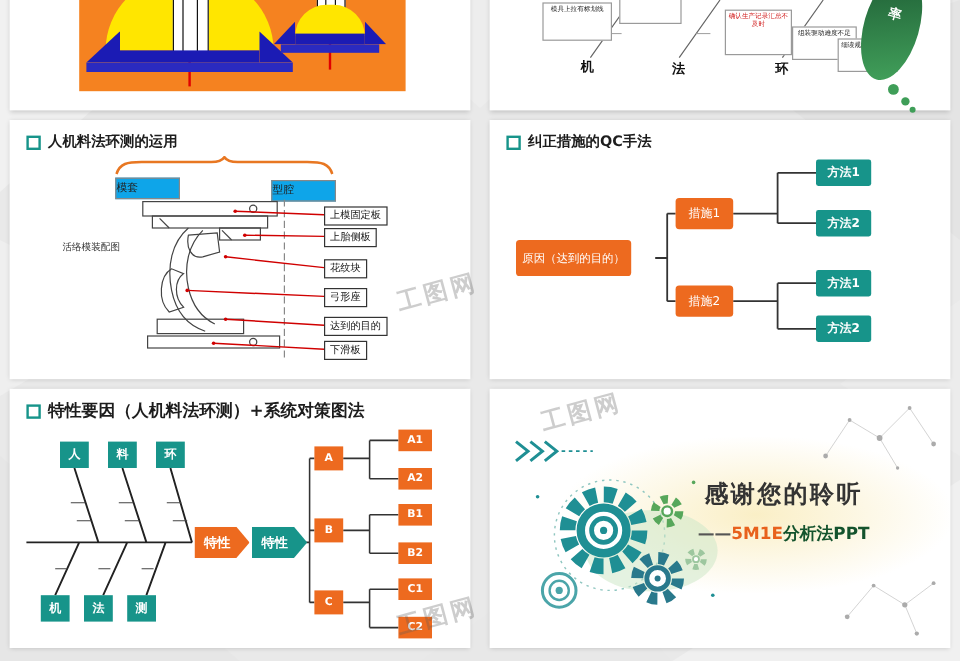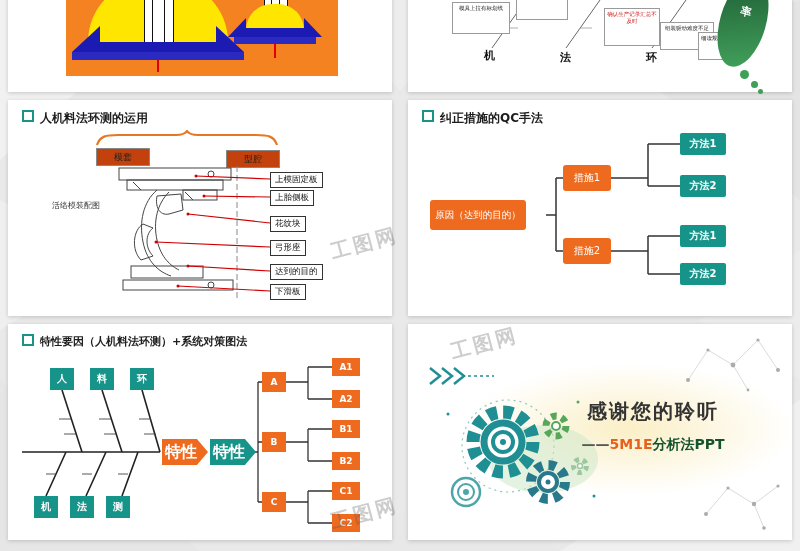--- a/index.html
+++ b/index.html
@@ -4,21 +4,21 @@
 <style>
   html,body{margin:0;padding:0;background:#dcdcdc;}
   .canvas{position:relative;width:800px;height:551px;overflow:hidden;background:#e9e9e9;
           font-family:"DejaVu Sans","Liberation Sans",sans-serif;}
   .bg{position:absolute;left:0;top:0;}
   .slide{position:absolute;width:384px;height:216px;background:#fff;box-shadow:0 1px 4px rgba(0,0,0,.18);}
   .s-tl{left:8px;top:-124px}.s-tr{left:408px;top:-124px}
   .s-ml{left:8px;top:100px}.s-mr{left:408px;top:100px}
   .s-bl{left:8px;top:324px}.s-br{left:408px;top:324px}
 
-  .hdr{position:absolute;left:14px;top:10px;display:flex;align-items:flex-start;gap:6px;z-index:3}
+  .hdr{position:absolute;left:14px;top:10px;display:flex;align-items:center;gap:6px;z-index:3}
   .hicon{width:8px;height:8px;border:2px solid #17948a;background:#fff;flex:0 0 auto}
   .htitle{font-size:12px;font-weight:bold;color:#1d1d1d;white-space:nowrap}
 
   .abs{position:absolute}
   .svgfull{position:absolute;left:0;top:0;width:384px;height:216px;pointer-events:none}
 
   
   .orange{left:58px;top:40px;width:272px;height:160px;background:#f58220}
   .dome1{left:80px;top:104px;width:140px;height:62px;background:#ffe600;border-radius:70px 70px 0 0}
   .col1{left:136px;top:58px;width:28px;height:108px;background:#fff;border:1px solid #111}
@@ -39,36 +39,36 @@
   .card{position:absolute;background:#fff;border:1px solid #9a9a9a;font-size:5.5px;line-height:1.3;
         padding:2px;color:#222;text-align:center;overflow:hidden}
   .card.red{color:#d22020}
   .bonelbl{position:absolute;font-size:11px;font-weight:bold;color:#111}
   .leaf{left:312px;top:100px;width:46px;height:92px;background:linear-gradient(160deg,#1c5a33,#43a35c);
         border-radius:50%;transform:rotate(16deg)}
   .leaftxt{position:absolute;left:0;right:0;top:28px;text-align:center;color:#fff;font-size:11px;font-weight:bold}
   .ldot{position:absolute;border-radius:50%;background:#3f9e58}
 
   
-  .tbox{position:absolute;width:52px;height:16px;border:1px solid #888;background:#c2410c;
-        font-size:9px;line-height:16px;text-align:center;color:#222}
+  .tbox{position:absolute;width:52px;height:16px;border:1px solid #888;background:#0ea5e9;
+        font-size:9px;line-height:16px;text-align:left;color:#222}
   .plabel{position:absolute;left:262px;border:1px solid #333;background:#fff;font-size:8.5px;
           padding:1px 4px;color:#111;white-space:nowrap;z-index:2}
   .caption{position:absolute;left:44px;top:100px;font-size:8px;color:#333}
 
   
   .obox{position:absolute;background:#ed6a1f;color:#fff;font-weight:normal;border-radius:3px;
         display:flex;align-items:center;justify-content:center}
   .tealbox{position:absolute;background:#17948a;color:#fff;font-weight:bold;border-radius:2px;
         display:flex;align-items:center;justify-content:center}
 
   
   .fb{position:absolute;width:24px;height:22px;background:#17948a;color:#fff;font-size:10px;font-weight:bold;
       display:flex;align-items:center;justify-content:center}
-  .pent{position:absolute;width:46px;height:26px;color:#fff;font-size:16px;font-weight:bold;
+  .pent{position:absolute;width:46px;height:26px;color:#fff;font-size:11px;font-weight:bold;
         display:flex;align-items:center;justify-content:center;padding-right:8px;box-sizing:border-box;
         clip-path:polygon(0 0,76% 0,100% 50%,76% 100%,0 100%)}
   .pent.o{background:#ed6a1f}.pent.t{background:#17948a}
   .node{position:absolute;background:#ed6a1f;color:#fff;font-size:9px;font-weight:bold;
         display:flex;align-items:center;justify-content:center}
   .parent{width:24px;height:20px;left:254px}
   .child{width:28px;height:18px;left:324px}
 
   
   .glow{left:60px;top:40px;width:324px;height:130px;
@@ -202,21 +202,21 @@
     <div class="obox" style="left:155px;top:138px;width:48px;height:26px;font-size:10px">措施2</div>
     <div class="tealbox" style="left:272px;top:33px;width:46px;height:22px;font-size:10px">方法1</div>
     <div class="tealbox" style="left:272px;top:75px;width:46px;height:22px;font-size:10px">方法2</div>
     <div class="tealbox" style="left:272px;top:125px;width:46px;height:22px;font-size:10px">方法1</div>
     <div class="tealbox" style="left:272px;top:163px;width:46px;height:22px;font-size:10px">方法2</div>
   </div>
 
   <div class="slide s-bl">
     <div class="hdr">
       <span class="hicon"></span>
-      <span class="htitle" style="font-size:11px">特性要因（人机料法环测）+系统对策图法</span>
+      <span class="htitle" style="font-size:14px">特性要因（人机料法环测）+系统对策图法</span>
     </div>
     <svg class="svgfull" viewBox="0 0 384 216">
       <path d="M14,128 H152 M54,66 L74,128 M94,66 L114,128 M134,66 L152,128
                M38,172 L58,128 M78,172 L98,128 M114,172 L130,128" stroke="#222" stroke-width="1.6" fill="none"></path>
       <path d="M63,95 h-12 M68,110 h-12 M103,95 h-12 M108,110 h-12 M143,95 h-12 M148,110 h-12
                M48,150 h-10 M84,150 h-10 M120,150 h-10" stroke="#444" stroke-width="0.9" fill="none"></path>
       <path d="M246,128 H250 M250,58 V178 M250,58 H254 M250,118 H254 M250,178 H254
                M278,58 H300 M300,43 V75 M300,43 H324 M300,75 H324
                M278,118 H300 M300,105 V137 M300,105 H324 M300,137 H324
                M278,178 H300 M300,167 V199 M300,167 H324 M300,199 H324" stroke="#333" stroke-width="1.3" fill="none"></path>

